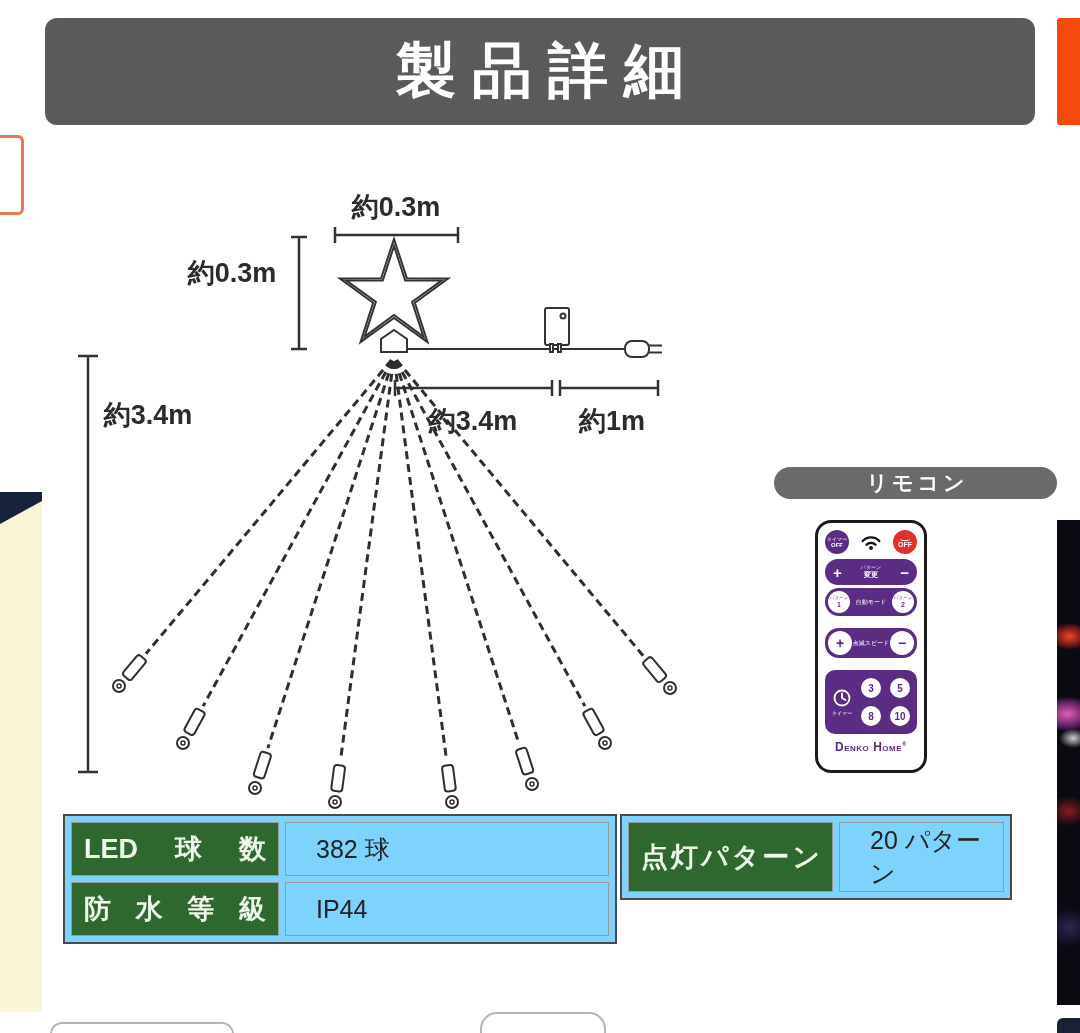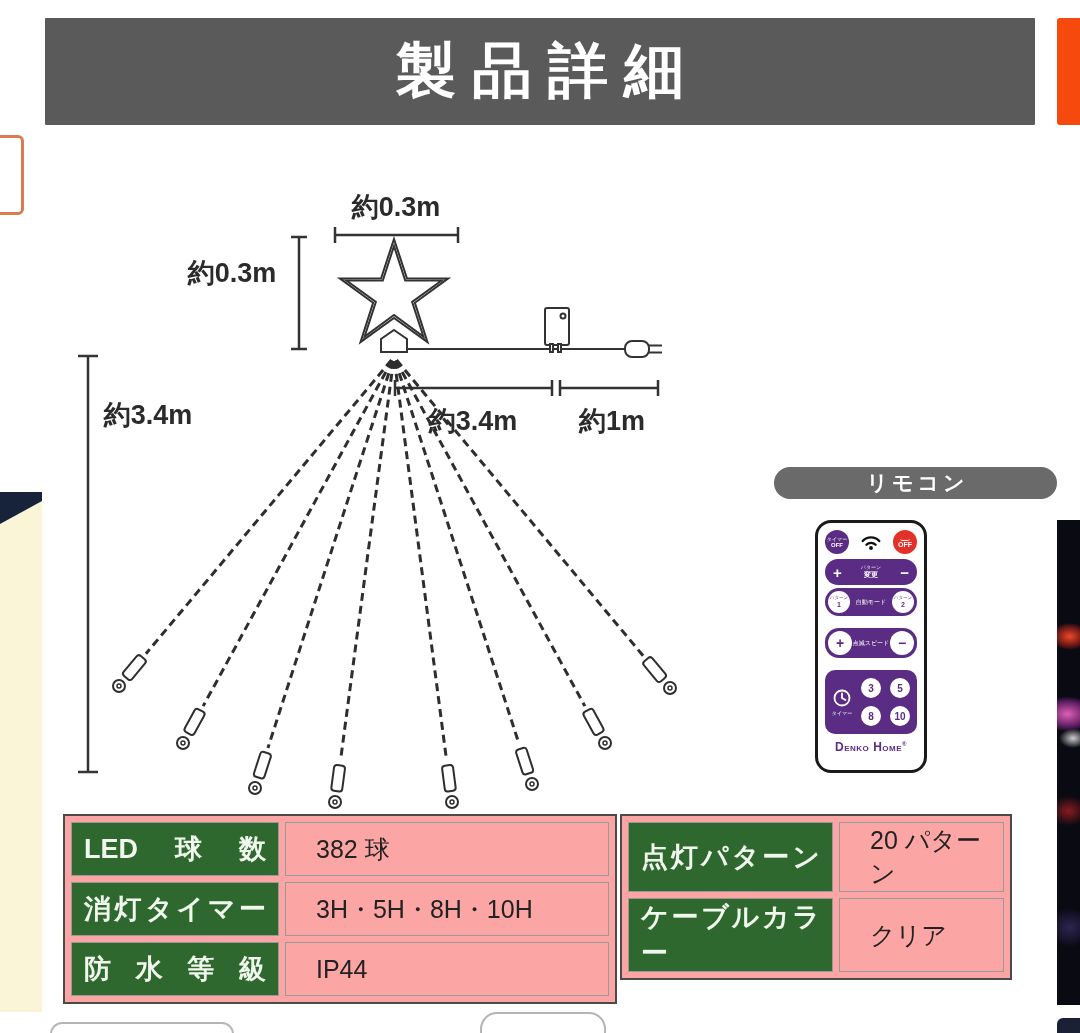--- a/index.html
+++ b/index.html
@@ -3,21 +3,21 @@
 <meta charset="utf-8">
 <style>
   html,body{margin:0;padding:0;}
   body{
     width:1080px;height:1033px;position:relative;overflow:hidden;background:#ffffff;
     font-family:"Liberation Sans","DejaVu Sans",sans-serif;
   }
   
   .hdr{
     position:absolute;left:45px;top:18px;width:990px;height:107px;
-    background:#5a5a5a;border-radius:1px;display:flex;align-items:center;justify-content:center;
+    background:#5a5a5a;border-radius:12px;display:flex;align-items:center;justify-content:center;
   }
   .hdr-title{color:#ffffff;font-size:60px;font-weight:700;letter-spacing:16px;text-indent:16px;}
   .accent-tab{
     position:absolute;left:1057px;top:18px;width:23px;height:107px;
     background:#f6490e;border-radius:3px 0 0 3px;
   }
   .left-orange-box{
     position:absolute;left:-16px;top:135px;width:34px;height:74px;background:#fff;
     border:3px solid #dd7a50;border-radius:6px;
   }
@@ -81,21 +81,21 @@
   .num-circ{width:20px;height:20px;border-radius:50%;background:#fff;color:#5b2c83;
     font-size:10px;font-weight:700;display:flex;align-items:center;justify-content:center;}
   .center-2line{display:flex;flex-direction:column;align-items:center;line-height:1.15;}
   .r-logo{margin-top:7px;text-align:center;color:#5b2c83;font-weight:700;font-size:12px;
     font-variant:small-caps;letter-spacing:.5px;line-height:1;}
   .r-logo sup{font-size:6px;}
   .clockwrap{grid-row:1 / span 2;display:flex;flex-direction:column;align-items:center;gap:2px;}
   
   table.spec{
     position:absolute;top:814px;border-collapse:separate;border-spacing:6px;
-    background:#fca5a5;border:2px solid #4a4a4a;table-layout:fixed;
+    background:#7dd3fc;border:2px solid #4a4a4a;table-layout:fixed;
   }
   table.spec td{border:1px solid #999;height:54px;box-sizing:border-box;}
   td.k{
     background:#2e682f;color:#f0f7ec;font-weight:700;font-size:27px;
     padding:0 12px;text-align:justify;text-align-last:justify;
   }
   td.v{color:#222;font-size:25px;font-weight:500;padding-left:30px;}
   
   .pbtn{position:absolute;background:#fff;border:2px solid #b5b5b5;}
   .pbtn1{left:50px;top:1022px;width:180px;height:30px;border-radius:12px;}
@@ -266,42 +266,34 @@
   <colgroup>
       <col style="width:208px">
       <col>
     </colgroup>
   <tbody>
       <tr>
     <td class="k">LED球数</td>
     <td class="v">382 球</td>
   </tr>
   <tr>
-    <td class="k">消灯タイマー</td>
-    <td class="v">3H・5H・8H・10H</td>
-  </tr>
-  <tr>
     <td class="k">防水等級</td>
     <td class="v">IP44</td>
   </tr>
 </tbody>
   </table>
 
 <table class="spec" style="left:620px;width:392px;">
   <colgroup>
       <col style="width:205px">
       <col>
     </colgroup>
   <tbody>
       <tr>
     <td class="k">点灯パターン</td>
     <td class="v">20 パターン</td>
   </tr>
-  <tr>
-    <td class="k">ケーブルカラー</td>
-    <td class="v">クリア</td>
-  </tr>
 </tbody>
   </table>
 
 <div class="pbtn pbtn1"></div>
 <div class="pbtn pbtn2"></div>
 <div class="pnavy"></div>
 
 </body></html>

